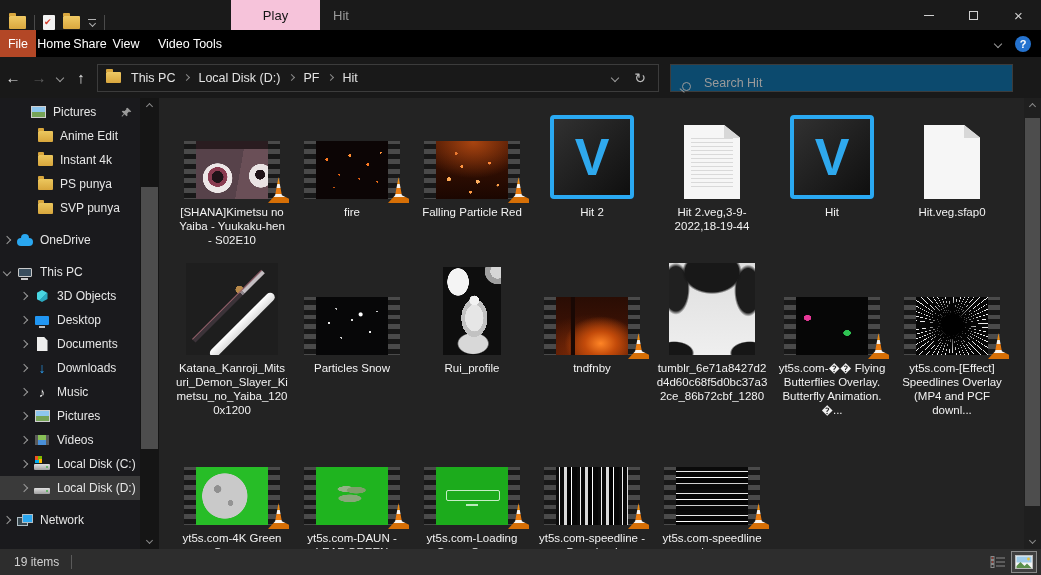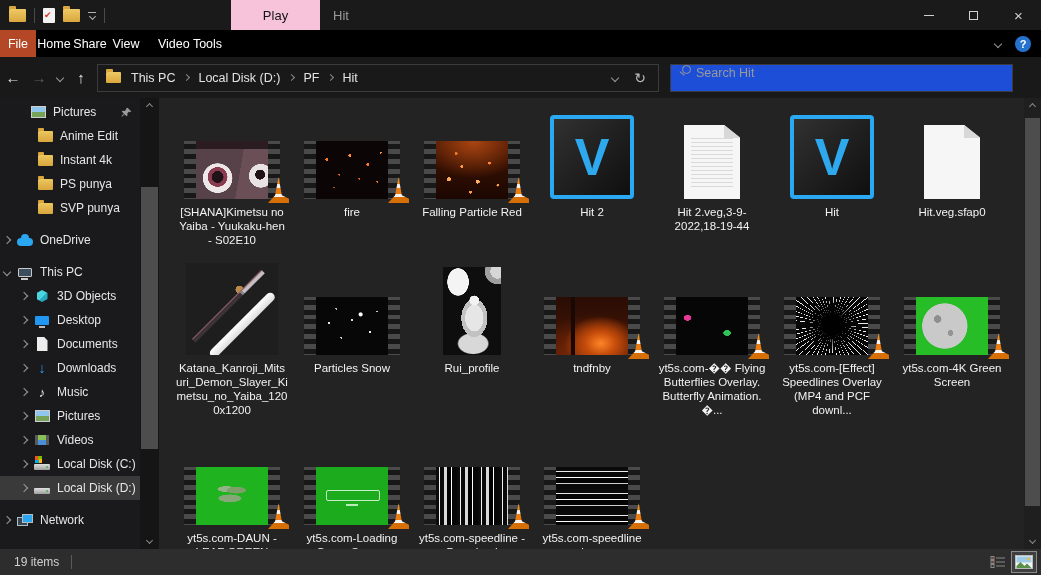--- a/index.html
+++ b/index.html
@@ -1,21 +1,21 @@
 <!DOCTYPE html>
 <html><head>
 <meta charset="utf-8">
 <style>
   *{box-sizing:border-box}
   html,body{margin:0;padding:0}
   body{width:1041px;height:575px;background:#232323;font-family:"Liberation Sans",sans-serif;overflow:hidden;color:#e8e8e8}
   .window{width:1041px;height:575px;display:flex;flex-direction:column;background:#232323}
 
   
-  .titlebar{flex:0 0 30px;height:30px;background:#1a1a1a;position:relative;display:flex;align-items:center}
+  .titlebar{flex:0 0 30px;height:30px;background:#1a1a1a;position:relative;display:flex;align-items:flex-end}
   .qat{display:flex;align-items:center;gap:8px;padding-left:9px}
   .fi{width:17px;height:13px;background:linear-gradient(#efc964,#d9a73e);border-radius:1px;position:relative}
   .fi::before{content:"";position:absolute;top:-3px;left:0;width:7px;height:3px;background:#d9a73e;border-radius:1px 1px 0 0}
   .vsep{width:1px;height:15px;background:#4a4a4a}
   .pdoc{width:12px;height:15px;background:#f2f2f2;border-radius:1px;position:relative}
   .pdoc::after{content:"\2714";position:absolute;left:1px;top:2px;font-size:9px;color:#d23b2a}
   .chev{display:inline-block;width:6px;height:6px;border-right:1.5px solid #9a9a9a;border-bottom:1.5px solid #9a9a9a}
   .c-down{transform:rotate(45deg)}
   .c-right{transform:rotate(-45deg)}
   .c-up{transform:rotate(-135deg)}
@@ -41,21 +41,21 @@
   .navbar{flex:0 0 41px;height:41px;background:#191919;display:flex;align-items:center;font-size:12.5px}
   .nav-btn{width:26px;text-align:center;color:#e0e0e0;font-size:15px}
   .nav-btn.disabled{color:#5f5f5f}
   .nav-chev{width:16px;display:flex;justify-content:center}
   .addr{width:562px;height:28px;border:1px solid #3c3c3c;background:#191919;display:flex;align-items:center;margin-left:3px}
   .addr .fi{width:15px;height:11px;margin:0 7px 0 8px}
   .crumb{padding:0 3px;color:#e3e3e3}
   .csep{margin:0 6px;width:5px;height:5px;border-right:1.3px solid #8a8a8a;border-bottom:1.3px solid #8a8a8a;transform:rotate(-45deg)}
   .addr-right{margin-left:auto;display:flex;align-items:center;gap:16px;padding-right:12px}
   .refresh{color:#bdbdbd;font-size:14px}
-  .search{width:343px;height:28px;border:1px solid #3c3c3c;background:#1d4ed8;margin-left:11px;display:flex;align-items:flex-start;gap:3px;padding:0 11px}
+  .search{width:343px;height:28px;border:1px solid #3c3c3c;background:#0c4a6e;margin-left:11px;display:flex;align-items:flex-end;gap:11px;padding:0 11px}
   .search input{background:transparent;border:none;outline:none;color:#cfcfcf;font-size:12.5px;width:100%;font-family:"Liberation Sans",sans-serif}
   .search input::placeholder{color:#9a9a9a}
   .mag{width:9px;height:9px;border:1.4px solid #9a9a9a;border-radius:50%;position:relative;flex:0 0 auto}
   .mag::after{content:"";position:absolute;left:-4px;top:7px;width:6px;height:1.4px;background:#9a9a9a;transform:rotate(40deg)}
 
   
   .main{flex:1;display:flex;min-height:0}
   .sidebar{flex:0 0 140px;width:140px;background:#1a1a1d;padding-top:2px;font-size:12px;overflow:hidden}
   .srow{height:24px;display:flex;align-items:center;gap:7px;white-space:nowrap;color:#e6e6e6}
   .srow.selected{background:#3a3a3a}
@@ -506,20 +506,26 @@
             <div class="film">
               <span class="strip"></span>
               <span class="frame t-tndfnby"></span>
               <span class="strip"></span>
               <span class="cone"></span>
             </div>
           </div>
           <div class="label">tndfnby</div>
         </div>
 
+        <div class="cell">
+          <div class="thumbwrap">
+            <div class="t-tumblr"></div>
+          </div>
+          <div class="label">tumblr_6e71a8427d2d4d60c68f5d0bc37a32ce_86b72cbf_1280</div>
+        </div>
 
         <div class="cell">
           <div class="thumbwrap">
             <div class="film">
               <span class="strip"></span>
               <span class="frame t-butter"></span>
               <span class="strip"></span>
               <span class="cone"></span>
             </div>
           </div>

